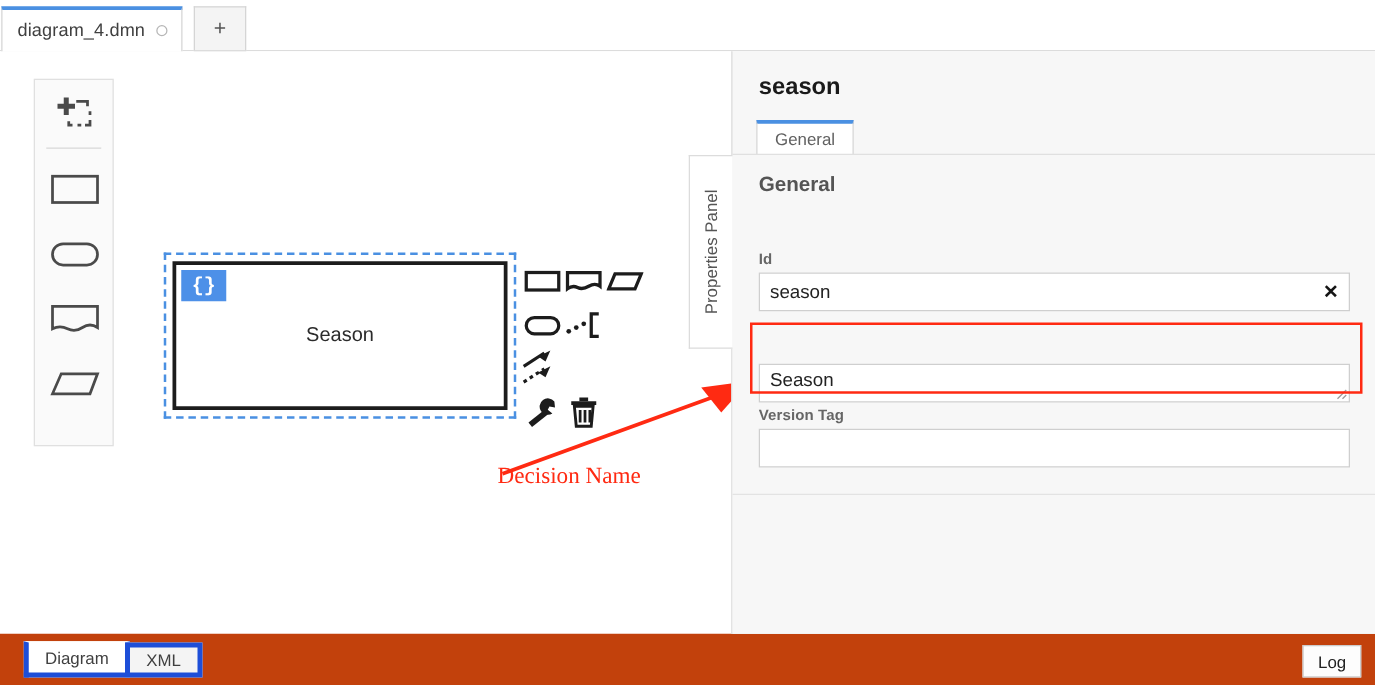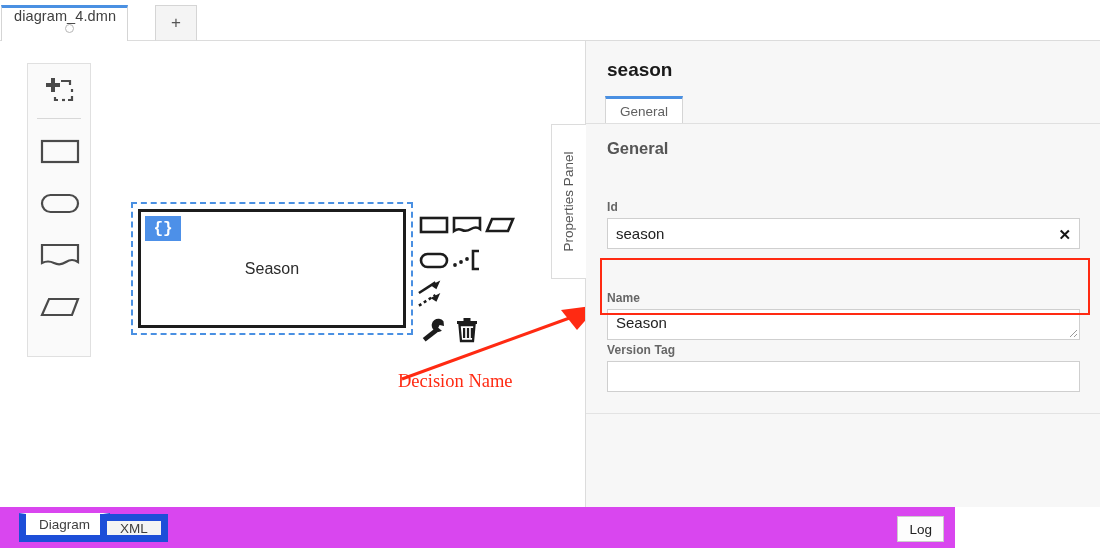--- a/index.html
+++ b/index.html
@@ -21,21 +21,20 @@
   }
   .file-tab{
     position:absolute;left:1px;top:5px;height:36px;
     box-sizing:border-box;
     border:1px solid #d5d5d5;border-bottom:none;
     border-top:3px solid #4a90e2;
     background:#ffffff;
     display:flex;align-items:center;
     padding:0 11px 0 12px;
     z-index:3;
-    flex-direction:column;
   }
   .file-tab .tab-label{
     font-size:14.5px;color:#404040;letter-spacing:0.1px;white-space:nowrap;
   }
   .dirty-dot{
     width:9px;height:9px;border-radius:50%;
     border:1.3px solid #b6b6b6;background:transparent;
     margin-left:9px;box-sizing:border-box;
   }
   .add-tab{
@@ -186,25 +185,25 @@
   .resize-grip{
     position:absolute;right:2px;bottom:2px;width:9px;height:9px;pointer-events:none;
   }
   .highlight-box{
     position:absolute;left:600px;top:258px;width:490px;height:57px;
     box-sizing:border-box;border:2px solid #ff2a12;z-index:6;pointer-events:none;
   }
 
   
   .bottombar{
-    position:absolute;left:0;top:507px;width:955px;height:41px;background:#d946ef;
+    position:absolute;left:0;top:507px;width:1100px;height:41px;background:#c2410c;
   }
   .b-tab{
     position:absolute;top:7px;height:28px;box-sizing:border-box;
-    border:7px solid #1d4ed8;
+    border:4px solid #1d4ed8;
     display:flex;align-items:center;padding:0 13px;
     font-size:13.5px;color:#3f3f3f;
   }
   .b-tab.active{background:#ffffff;border-top:1px solid #ffffff;top:6px;height:29px;}
   .b-tab.inactive{background:#f4f4f4;}
   .log-btn{
     position:absolute;right:11px;top:9px;height:26px;box-sizing:border-box;
     border:1px solid #cccccc;background:#fdfdfd;
     display:flex;align-items:center;padding:0 11px;
     font-size:13.5px;color:#222;
@@ -379,21 +378,20 @@
 
         <div class="field">
           <div class="field-label">Id</div>
           <div class="input-wrap">
             <input class="txt" type="text" value="season" style="">
             <span class="clear-x">✕</span>
           </div>
         </div>
 
         <div class="field">
-          <div class="field-label">Name</div>
           <div class="input-wrap">
             <textarea class="ta" rows="1" style="">Season</textarea>
             <svg class="resize-grip" viewBox="0 0 9 9">
               <g stroke="#9a9a9a" stroke-width="1">
                 <line x1="8" y1="1" x2="1" y2="8"></line>
                 <line x1="8" y1="5" x2="5" y2="8"></line>
               </g>
             </svg>
           </div>
         </div>

